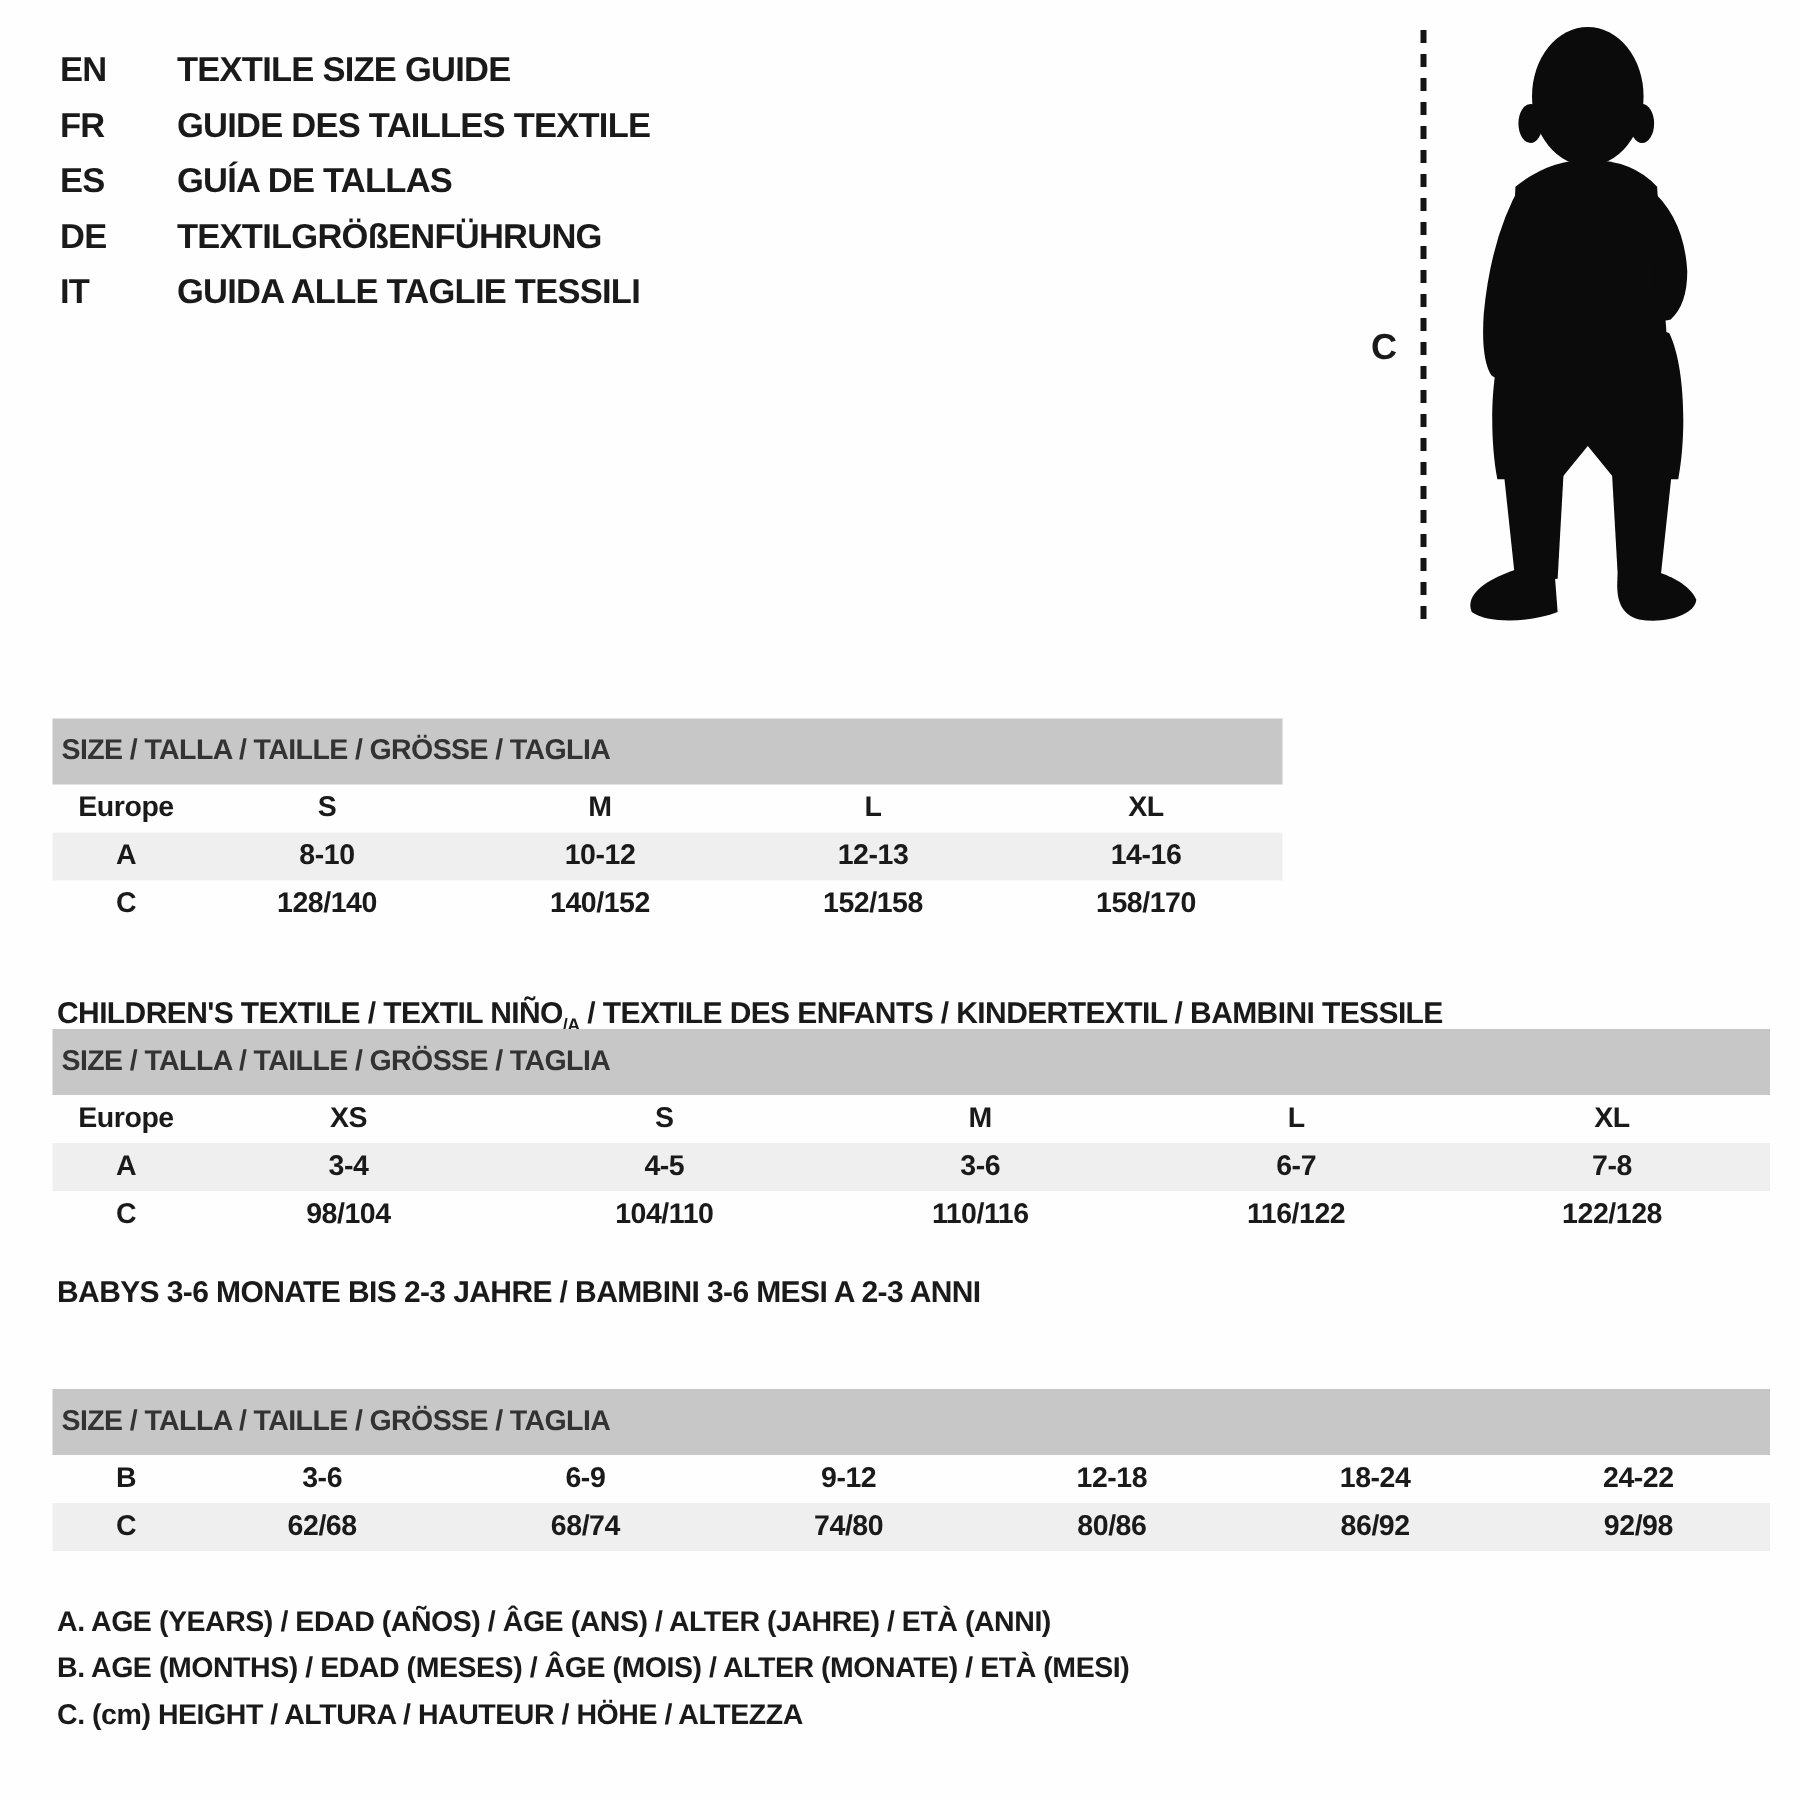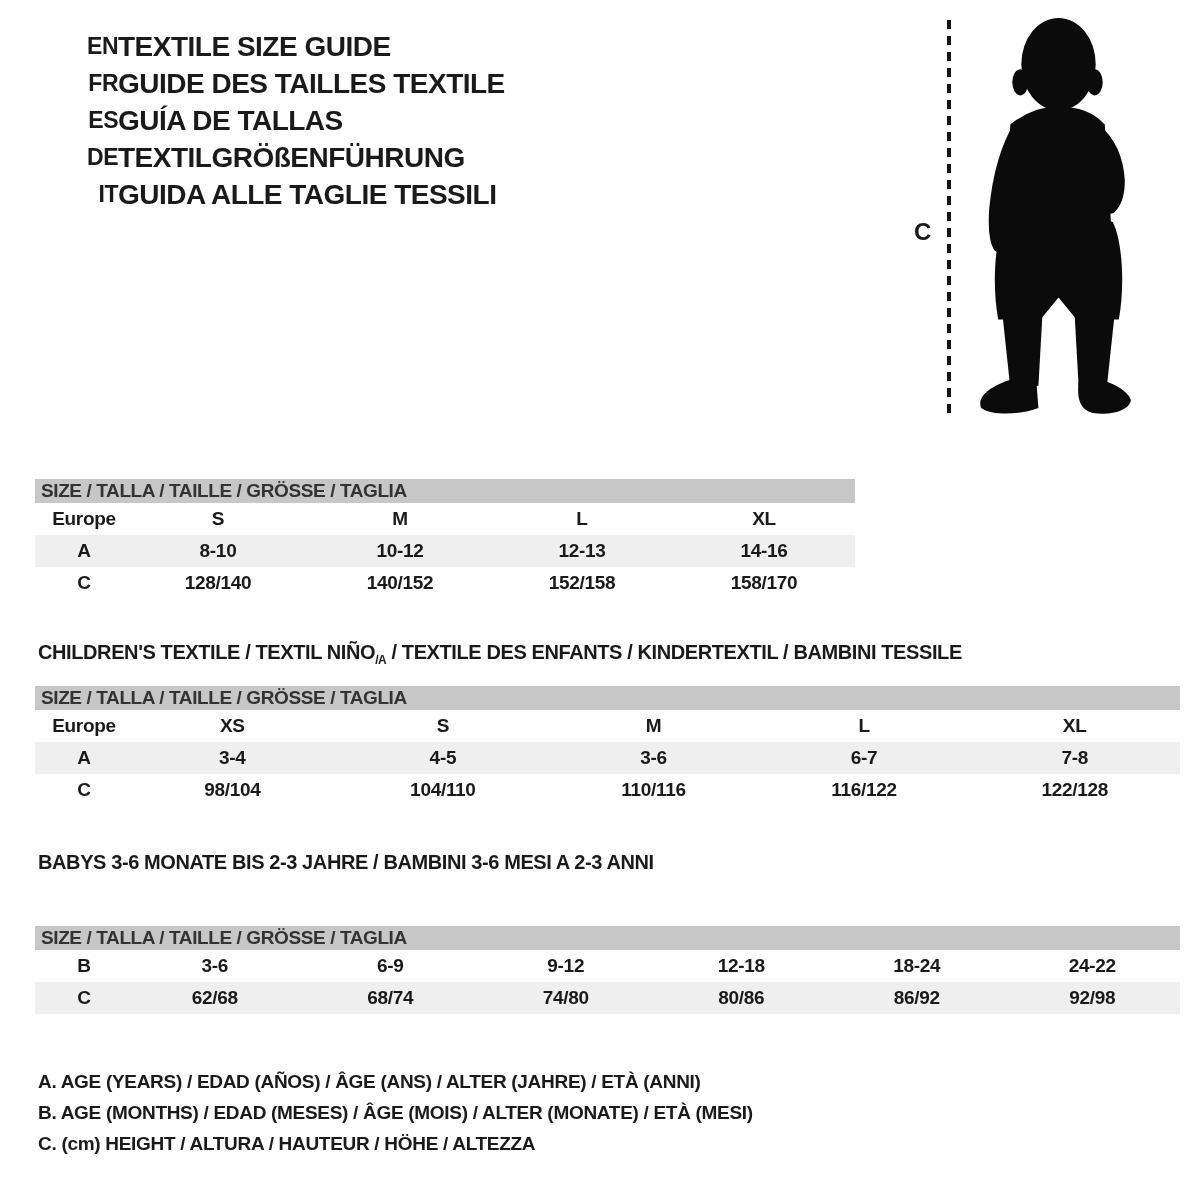--- a/index.html
+++ b/index.html
@@ -8,25 +8,25 @@
     width: 1200px;
     height: 1200px;
     background: #fefefe;
     font-family: "Liberation Sans", sans-serif;
     color: #1a1a1a;
     overflow: hidden;
   }
 
   
   .lang-block { position: absolute; left: 40px; top: 28px; }
-  .lang-row { display: flex; height: 37px; align-items: center; text-align: right; }
+  .lang-row { display: flex; height: 37px; align-items: center; }
   .lang-code {
     width: 78px; font-size: 23px; font-weight: bold; letter-spacing: -0.5px;
   }
-  .lang-label { font-size: 28px; font-weight: bold; letter-spacing: -0.5px; }
+  .lang-label { font-size: 23px; font-weight: bold; letter-spacing: -0.5px; }
 
   
   .figure-c-label {
     position: absolute; left: 914px; top: 218px;
     font-size: 24px; font-weight: bold;
   }
   .dashed-line {
     position: absolute; left: 947px; top: 20px;
     width: 4px; height: 396px;
     background: repeating-linear-gradient(to bottom, #141414 0 9px, transparent 9px 16px);
@@ -37,21 +37,21 @@
   .section-title {
     position: absolute; left: 38px;
     font-size: 20px; font-weight: bold; letter-spacing: -0.4px; white-space: nowrap;
   }
   .title-sub { font-size: 12px; vertical-align: sub; }
   .babies-title { line-height: 35px; }
 
   
   .size-table { position: absolute; left: 35px; }
   .size-bar {
-    height: 24px; background: #c7c7c7; color: #333;
+    height: 44px; background: #c7c7c7; color: #333;
     display: flex; align-items: center; padding-left: 6px;
     font-size: 19px; font-weight: bold; letter-spacing: -0.4px;
   }
   .trow {
     display: grid; height: 32px; align-items: center;
     font-size: 19px; font-weight: bold; letter-spacing: -0.3px;
   }
   .trow.alt { background: #efefef; }
   .cols4 { grid-template-columns: 92px repeat(4, 1fr); }
   .cols5 { grid-template-columns: 92px repeat(5, 1fr); }
@@ -141,21 +141,21 @@
     </div>
     <div class="trow cols4">
       <span class="rlabel">C</span>
       <span class="cell">128/140</span>
       <span class="cell">140/152</span>
       <span class="cell">152/158</span>
       <span class="cell">158/170</span>
     </div>
   </div>
 
-  <div class="section-title" style="top:641px">
+  <div class="section-title" style="top:665px">
     <span>CHILDREN'S TEXTILE / TEXTIL NIÑO</span><span class="title-sub">/A</span><span> / TEXTILE DES ENFANTS / KINDERTEXTIL / BAMBINI TESSILE</span>
   </div>
   <div class="size-table t-children">
     <div class="size-bar">SIZE / TALLA / TAILLE / GRÖSSE / TAGLIA</div>
     <div class="trow cols5">
       <span class="rlabel">Europe</span>
       <span class="cell">XS</span>
       <span class="cell">S</span>
       <span class="cell">M</span>
       <span class="cell">L</span>

